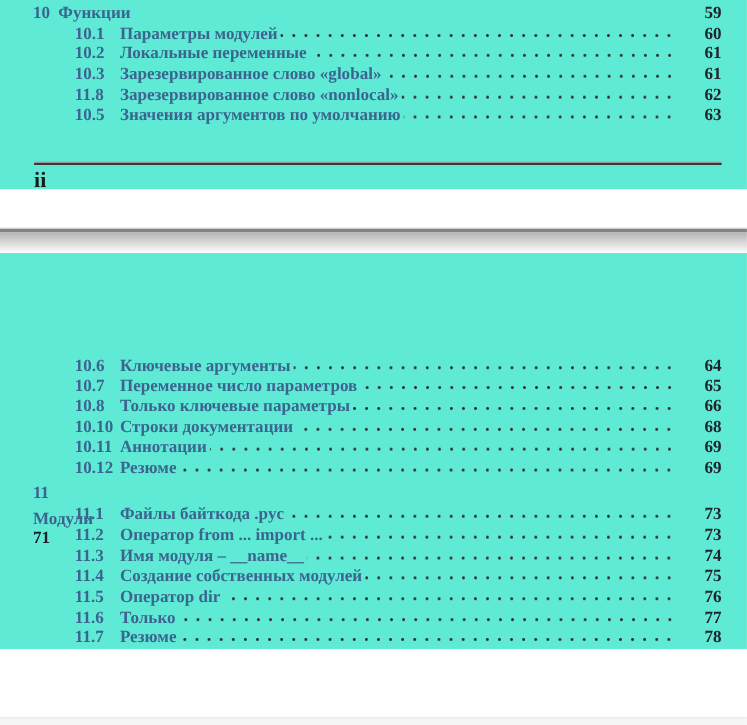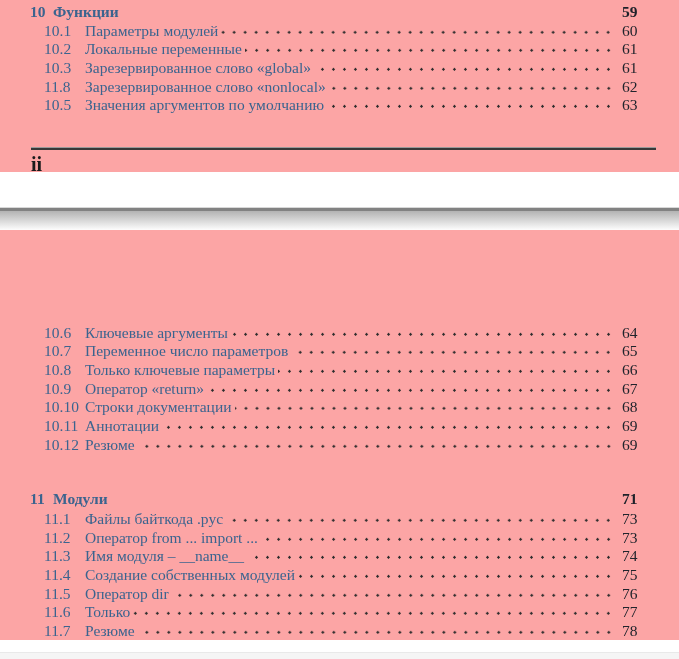--- a/index.html
+++ b/index.html
@@ -1,42 +1,42 @@
 <!DOCTYPE html>
 <html><head>
 <meta charset="utf-8">
 <style>
   html,body{margin:0;padding:0;background:#ffffff;}
   body{
     width:679px;height:659px;overflow:hidden;position:relative;
     font-family:"Liberation Serif","DejaVu Serif",serif;
     -webkit-font-smoothing:antialiased;
   }
-  .page{position:relative;background:#fca5a5;}
+  .page{position:relative;background:#5eead4;}
   .toc{font-size:15.5px;}
   .row{
     display:flex;align-items:baseline;
     height:18.65px;line-height:18.65px;
-    padding-left:44px;padding-right:23px;
-    white-space:nowrap;cursor:pointer;
+    padding-left:68px;padding-right:23px;
+    white-space:nowrap;cursor:pointer;font-weight:bold;
   }
   .row .num{
     flex:0 0 41px;color:#3b648f;
   }
   .row .title{color:#3b648f;}
   .row .dots{
     flex:1 1 auto;align-self:stretch;
     margin-left:3px;margin-right:8px;
     background-image:radial-gradient(circle,#2b2b2b 1.05px,rgba(0,0,0,0) 1.45px);
     background-size:11px 18.65px;
     background-repeat:repeat-x;
     background-position:right 0 top 1px;
   }
   .row .pg{
-    flex:0 0 34px;text-align:left;color:#20242c;
+    flex:0 0 34px;text-align:right;color:#20242c;
   }
   .row.chapter{
     font-weight:bold;padding-left:30px;
   }
   .row.chapter .num{flex:0 0 23px;}
   .row.chapter .spacer{flex:1 1 auto;}
   .row.chapter .pg{color:#1d2129;}
   .p1-rows{padding-top:3px;}
   .footer-rule{
     margin:32px 23px 0 31px;height:3px;
@@ -46,21 +46,21 @@
     margin:7px 0 0 31px;font-size:20px;font-weight:bold;color:#1a1a1a;
     line-height:15px;
   }
   .page-gap{
     margin-top:35px;height:23px;position:relative;
   }
   .page-gap .edge-light{height:1px;background:#d8d8d8;}
   .page-gap .edge-dark{height:3px;background:#828282;}
   .page-gap .shadow{height:19px;background:linear-gradient(#b3b3b3,#fdfdfd);}
   .p2-rows{padding-top:94px;}
-  .chapter-gap{margin-top:36px;margin-bottom:1px;}
+  .chapter-gap{margin-top:4px;margin-bottom:1px;flex-direction:column;}
   .bottom-strip{
     position:absolute;left:0;bottom:0;width:679px;height:6px;
     background:#f5f5f5;border-top:1px solid #e9e9e9;
   }
 </style>
 </head>
 <body>
 
 <div class="page">
   <div class="toc p1-rows">
@@ -129,26 +129,20 @@
       <span class="dots"></span>
       <span class="pg">65</span>
     </div>
     <div class="row">
       <span class="num">10.8</span>
       <span class="title">Только ключевые параметры</span>
       <span class="dots"></span>
       <span class="pg">66</span>
     </div>
     <div class="row">
-      <span class="num">10.9</span>
-      <span class="title">Оператор «return»</span>
-      <span class="dots"></span>
-      <span class="pg">67</span>
-    </div>
-    <div class="row">
       <span class="num">10.10</span>
       <span class="title">Строки документации</span>
       <span class="dots"></span>
       <span class="pg">68</span>
     </div>
     <div class="row">
       <span class="num">10.11</span>
       <span class="title">Аннотации</span>
       <span class="dots"></span>
       <span class="pg">69</span>

